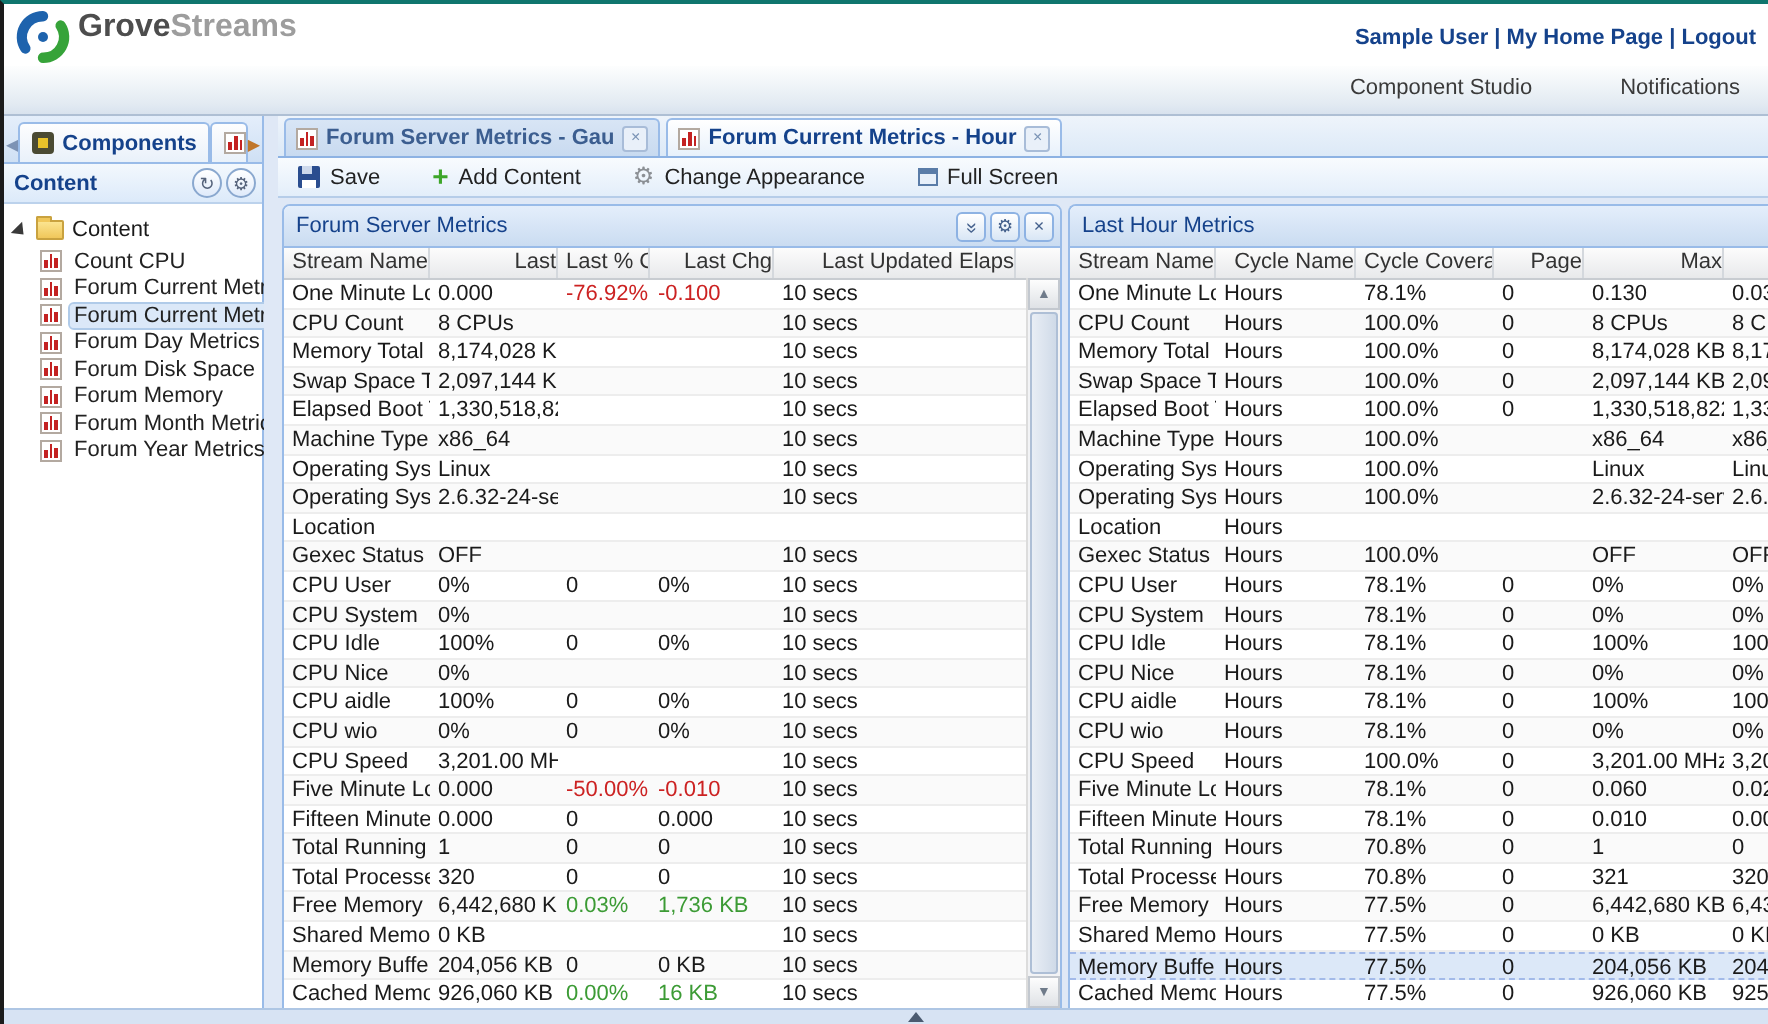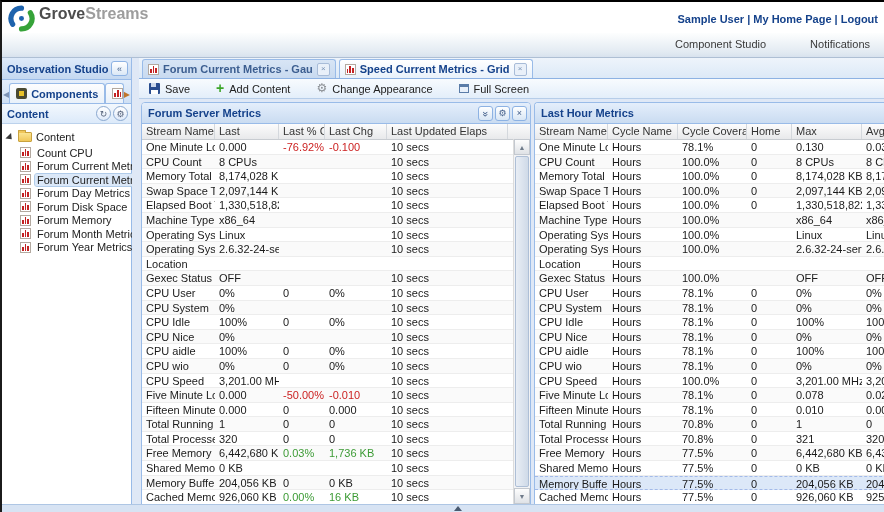--- a/index.html
+++ b/index.html
@@ -1,18 +1,18 @@
 <!DOCTYPE html>
 <html><head>
 <meta charset="utf-8">
 <style>
   html,body{margin:0;padding:0;background:#fff;}
   #app{position:relative;width:884px;height:512px;overflow:hidden;
        font-family:"Liberation Sans",sans-serif;font-size:11px;color:#1a1a1a;
-       border-top:2px solid #000000;border-left:2px solid #1b1b1b;box-sizing:border-box;background:#fff;}
+       border-top:2px solid #0f766e;border-left:2px solid #1b1b1b;box-sizing:border-box;background:#fff;}
   
   .tophdr{position:absolute;left:0;top:0;width:100%;height:56px;background:#fff;}
   .navband{position:absolute;left:0;top:31px;width:100%;height:25px;
            background:linear-gradient(#fdfefe,#e2eaf2 80%,#d8e2ee);border-bottom:1px solid #aebfd4;box-sizing:border-box;}
   .logo{position:absolute;left:6px;top:3px;display:flex;align-items:flex-start;z-index:3;}
   .logotext{margin-left:4px;line-height:18px;}
   .logotext .g{font-weight:bold;font-size:16px;color:#4d4d4d;}
   .logotext .s{font-weight:bold;font-size:16px;color:#9d9d9d;}
   .beta{display:block;text-align:right;font-family:"DejaVu Serif",serif;font-style:italic;font-size:9px;color:#3d3d3d;margin-top:-2px;}
   .pagetitle{position:absolute;left:159px;top:13px;font-size:19px;font-weight:bold;color:#a9adb2;z-index:2;letter-spacing:.2px;}
@@ -70,26 +70,26 @@
   .floppy:after{content:"";position:absolute;left:2px;bottom:0;width:7px;height:4px;background:#fff;}
   .plus{color:#3da629;font-weight:bold;font-size:14px;line-height:11px;}
   .gear{color:#8b8f94;font-size:12px;line-height:11px;}
   .fsico{width:10px;height:9px;border:1px solid #5a7ca8;border-top:3px solid #5a7ca8;box-sizing:border-box;background:#e8f0fa;}
   
   .panel{position:absolute;background:#fff;border:1px solid #99bbe8;box-sizing:border-box;border-radius:4px 4px 0 0;}
   .panel.left{left:2px;top:44px;width:390px;height:403px;}
   .panel.right{left:395px;top:44px;width:352px;height:403px;border-right:none;border-radius:4px 0 0 0;}
   .p-hd{height:21px;background:linear-gradient(#e4eefb,#cadcf1);border-bottom:1px solid #99bbe8;
         display:flex;align-items:center;padding:0 3px 0 6px;box-sizing:border-box;border-radius:3px 3px 0 0;}
-  .p-hd .t{font-weight:bold;color:#15428b;flex:1;}
+  .p-hd .t{font-weight:normal;color:#15428b;flex:1;}
   .p-tools{display:flex;gap:2px;}
   .ptool{width:15px;height:15px;border:1px solid #8db2e3;border-radius:3px;background:linear-gradient(#fff,#d8e6f5);
          display:flex;align-items:center;justify-content:center;font-size:9px;color:#44608c;cursor:pointer;box-sizing:border-box;}
   .rot90{transform:rotate(90deg);display:inline-block;font-size:10px;letter-spacing:-1px;}
-  .ghd{height:15px;display:flex;background:linear-gradient(#fcfcfc,#e8e9eb);border-bottom:1px solid #c8ccd1;overflow:hidden;}
+  .ghd{height:15px;display:flex;background:linear-gradient(#fcfcfc,#e8e9eb);border-bottom:1px solid #c8ccd1;overflow:hidden;text-align:right;}
   .ghc{flex:none;box-sizing:border-box;border-right:1px solid #d4d8dd;padding:1px 0 0 4px;color:#333;white-space:nowrap;overflow:hidden;cursor:pointer;}
   .gbd{position:relative;overflow:hidden;height:365px;background:#fff;}
   .grow{display:flex;height:14.6px;line-height:14.4px;border-bottom:1px solid #ededed;box-sizing:border-box;width:max-content;min-width:100%;cursor:default;}
   .grow:nth-child(even){background:#fafafa;}
   .grow.hl{background:#dce8f8;border-top:1px dashed #a3bae9;border-bottom:1px dashed #a3bae9;}
   .gcell{flex:none;box-sizing:border-box;padding-left:4px;white-space:nowrap;overflow:hidden;color:#1a1a1a;}
   .gcell.neg{color:#cc2222;}
   .gcell.pos{color:#3c9b35;}
   
   .vscroll{position:absolute;right:0;top:36px;width:17px;height:365px;background:#f2f3f5;border-left:1px solid #dcdcdc;box-sizing:border-box;}
@@ -120,24 +120,20 @@
       </span>
     </div>
     <div class="userlinks">Sample User | My Home Page | Logout</div>
     <div class="navlinks">
       <span>Component Studio</span>
       <span>Notifications</span>
     </div>
   </div>
 
   <div class="sidebar">
-    <div class="sb-hd">
-      <span class="t">Observation Studio</span>
-      <span class="minibtn">«</span>
-    </div>
     <div class="sb-tabs">
       <span class="scrollarrow">◀</span>
       <span class="sbtab">
         <span class="comp-ico"></span>
         <span class="lbl">Components</span>
       </span>
       <span class="sbtab partial">
         <span class="chart-ico">
             <i style="height:4px"></i>
             <i style="height:7px"></i>
@@ -228,30 +224,30 @@
   <div class="splitter"></div>
 
   <div class="main">
     <div class="tabbar">
       <span class="tab">
         <span class="chart-ico">
             <i style="height:4px"></i>
             <i style="height:7px"></i>
             <i style="height:5px"></i>
           </span>
-        <span class="lbl">Forum Current Metrics - Gau</span>
+        <span class="lbl">Forum Server Metrics - Gau</span>
         <span class="tabclose">×</span>
       </span>
       <span class="tab active">
         <span class="chart-ico">
             <i style="height:4px"></i>
             <i style="height:7px"></i>
             <i style="height:5px"></i>
           </span>
-        <span class="lbl">Speed Current Metrics - Grid</span>
+        <span class="lbl">Forum Current Metrics - Hour</span>
         <span class="tabclose">×</span>
       </span>
     </div>
 
     <div class="toolbar">
       <span class="tbtn">
         <span class="floppy"></span>
         <span>Save</span>
       </span>
       <span class="tbtn">
@@ -471,21 +467,21 @@
     </div>
 
     <div class="panel right">
       <div class="p-hd">
         <span class="t">Last Hour Metrics</span>
       </div>
       <div class="ghd">
           <div class="ghc" style="width: 73px;">Stream Name</div>
           <div class="ghc" style="width: 70px;">Cycle Name</div>
           <div class="ghc" style="width: 69px;">Cycle Coverage</div>
-          <div class="ghc" style="width: 45px;">Home</div>
+          <div class="ghc" style="width: 45px;">Page</div>
           <div class="ghc" style="width: 70px;">Max</div>
           <div class="ghc" style="width: 90px;">Avg</div>
         </div>
       <div class="gbd">
           <div class="grow">
             <div class="gcell" style="width: 73px;">One Minute Lo...</div>
             <div class="gcell" style="width: 70px;">Hours</div>
             <div class="gcell" style="width: 69px;">78.1%</div>
             <div class="gcell" style="width: 45px;">0</div>
             <div class="gcell" style="width: 70px;">0.130</div>
@@ -617,21 +613,21 @@
             <div class="gcell" style="width: 69px;">100.0%</div>
             <div class="gcell" style="width: 45px;">0</div>
             <div class="gcell" style="width: 70px;">3,201.00 MHz</div>
             <div class="gcell" style="width: 90px;">3,201.</div>
           </div>
           <div class="grow">
             <div class="gcell" style="width: 73px;">Five Minute Lo...</div>
             <div class="gcell" style="width: 70px;">Hours</div>
             <div class="gcell" style="width: 69px;">78.1%</div>
             <div class="gcell" style="width: 45px;">0</div>
-            <div class="gcell" style="width: 70px;">0.078</div>
+            <div class="gcell" style="width: 70px;">0.060</div>
             <div class="gcell" style="width: 90px;">0.027</div>
           </div>
           <div class="grow">
             <div class="gcell" style="width: 73px;">Fifteen Minute ...</div>
             <div class="gcell" style="width: 70px;">Hours</div>
             <div class="gcell" style="width: 69px;">78.1%</div>
             <div class="gcell" style="width: 45px;">0</div>
             <div class="gcell" style="width: 70px;">0.010</div>
             <div class="gcell" style="width: 90px;">0.002</div>
           </div>

